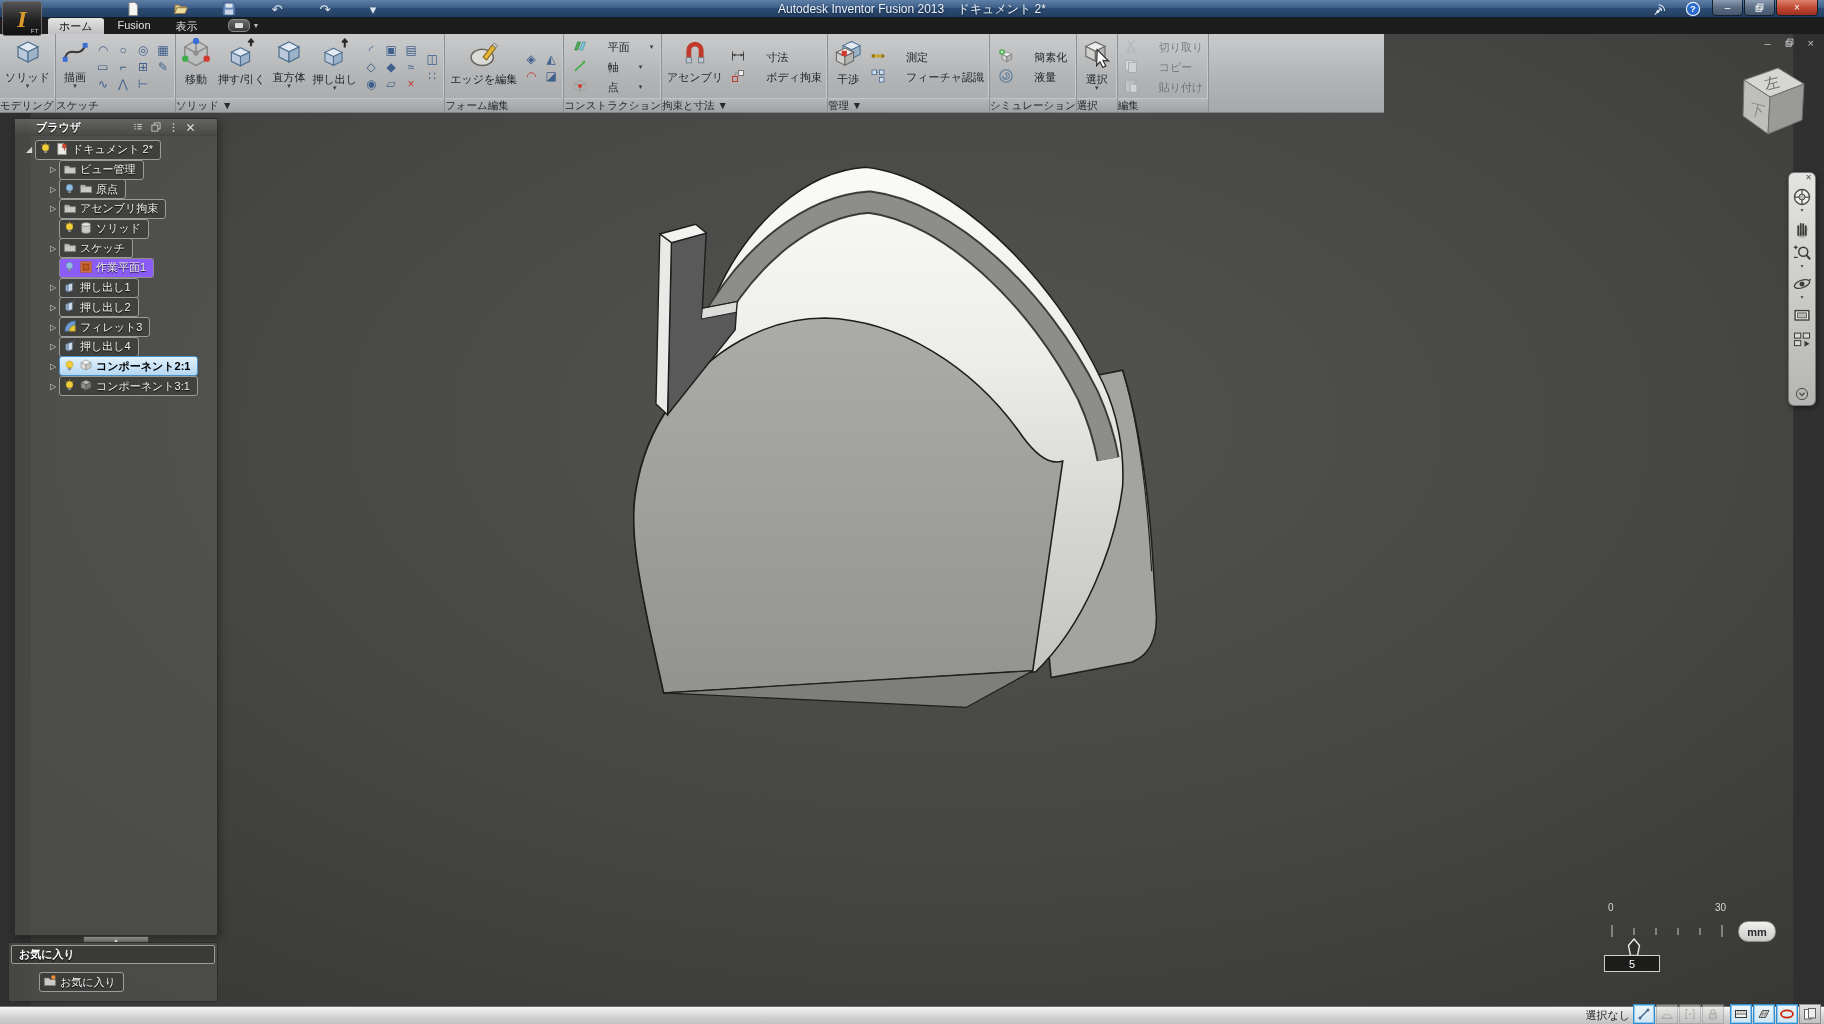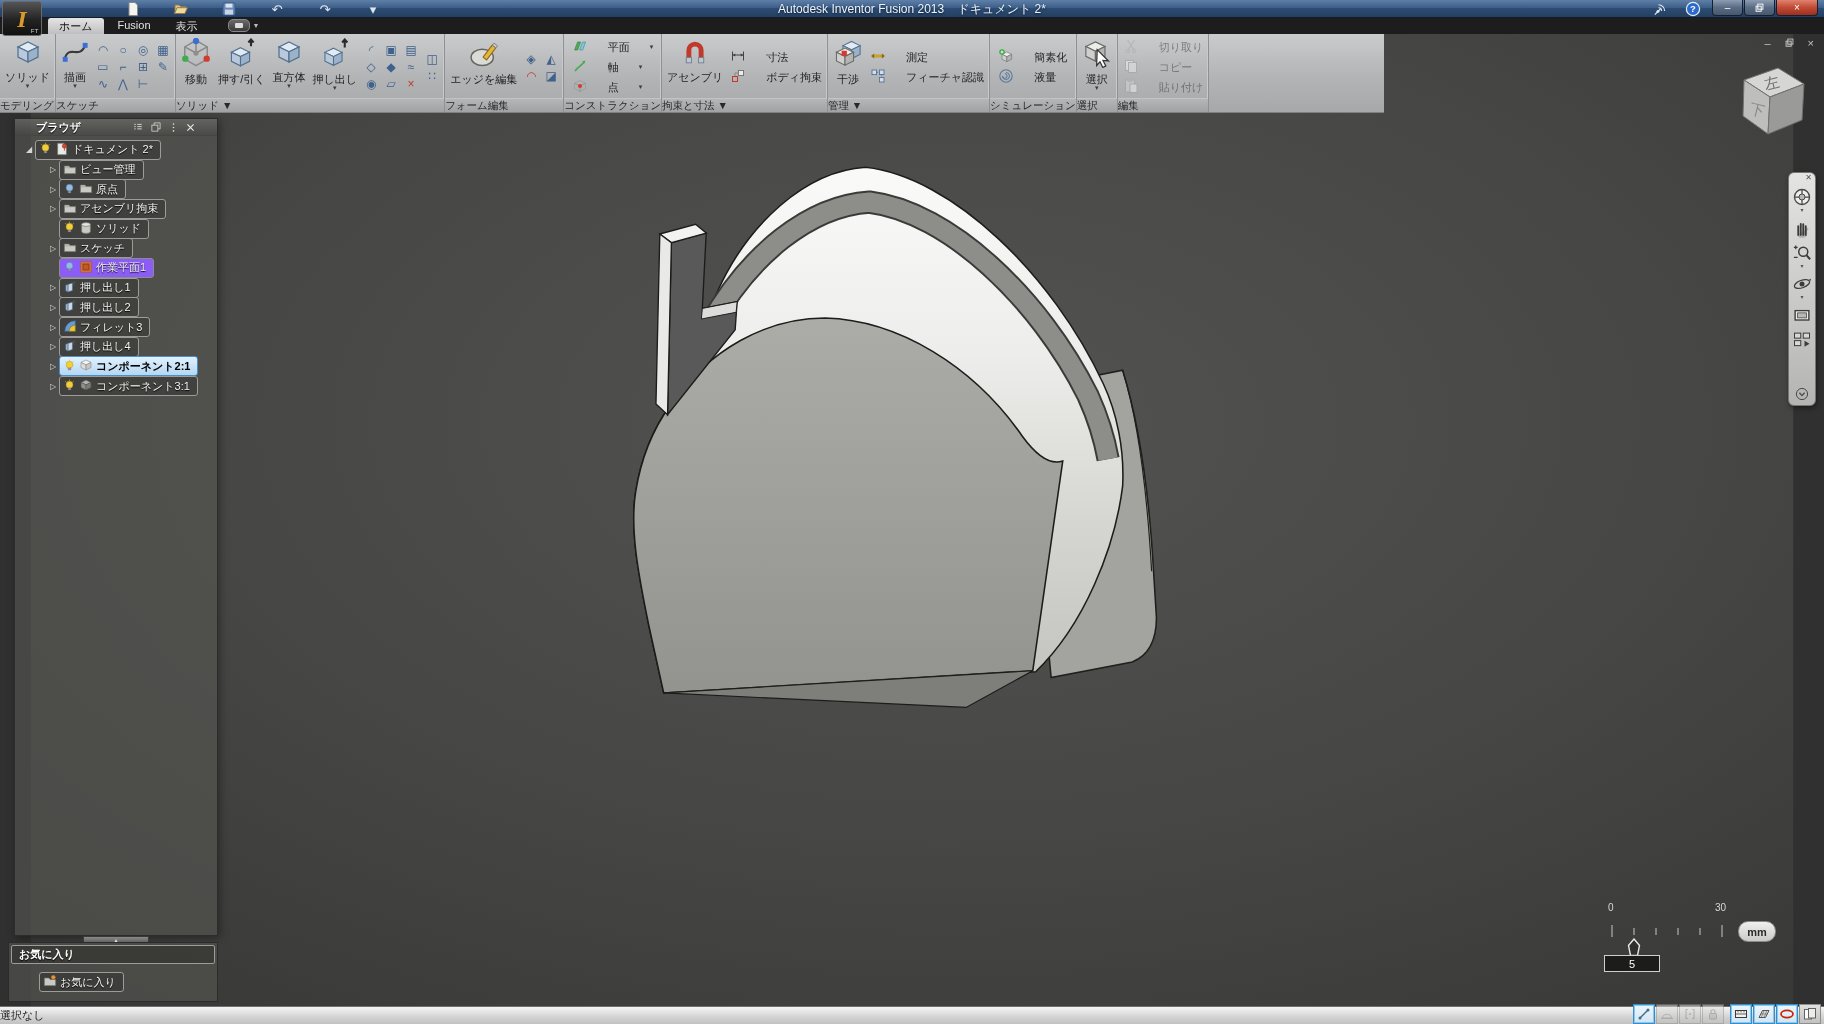--- a/index.html
+++ b/index.html
@@ -113,21 +113,21 @@
   #ruler #ticks{position:absolute;left:0;top:26px}
   #ruler #marker{position:absolute;left:31px;top:40px}
   #mm-pill{position:absolute;left:142px;top:23px;width:36px;height:19px;border-radius:10px;
     background:linear-gradient(#f0f0ee,#cacac8);border:1px solid #8a8a88;color:#2a2a2a;font-size:11px;
     font-weight:bold;display:grid;place-items:center;cursor:default}
   #value-box{position:absolute;left:8px;top:57px;width:54px;height:15px;background:#1c1c1a;
     border:1px solid #cfcfcd;color:#fff;font-size:11px;display:grid;place-items:center}
   
   #statusbar{position:absolute;left:0;top:1006px;width:1824px;height:18px;z-index:40;
     background:linear-gradient(#f5f5f5,#d2d2d2 60%,#c2c2c4);border-top:1px solid #6f6f6f;box-sizing:border-box}
-  #sb-msg{position:absolute;left:0;top:1px;width:1630px;text-align:left;font-size:11px;color:#222}
+  #sb-msg{position:absolute;left:0;top:1px;width:1630px;text-align:right;font-size:11px;color:#222}
   #sb-icons{position:absolute;right:3px;top:-3px;display:flex;gap:1px}
   .sbi{width:22px;height:20px;display:grid;place-items:center;background:linear-gradient(#e0e0de,#c2c2c0);
     border:1px solid #8e8e8c;box-sizing:border-box;cursor:default}
   .sbi.active{border:1px solid #2f8fd0;box-shadow:inset 0 0 0 1px #8ec6ea;background:linear-gradient(#eef6fc,#cfe5f4)}
   .sbi.disabled{opacity:.5}
   .sep8{width:4px}
 </style>
 </head>
 <body>
 

